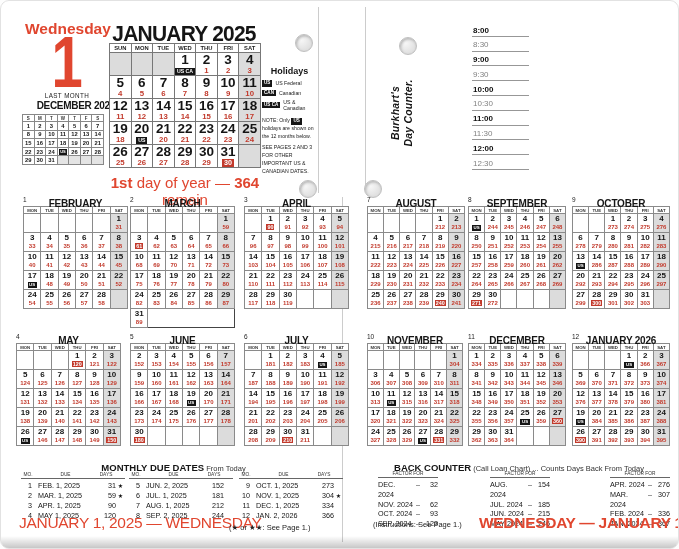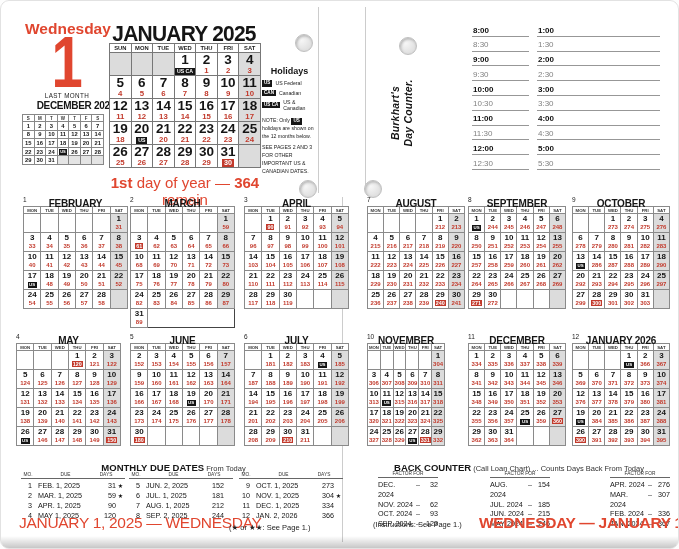--- a/index.html
+++ b/index.html
@@ -395,32 +395,20 @@
       <li class="hhr">8:30</li>
       <li class="hr">9:00</li>
       <li class="hhr">9:30</li>
       <li class="hr">10:00</li>
       <li class="hhr">10:30</li>
       <li class="hr">11:00</li>
       <li class="hhr">11:30</li>
       <li class="hr">12:00</li>
       <li class="hhr">12:30</li>
     </ul>
-  <ul class="sched sched-pm" id="sched-pm">
-      <li class="hr">1:00</li>
-      <li class="hhr">1:30</li>
-      <li class="hr">2:00</li>
-      <li class="hhr">2:30</li>
-      <li class="hr">3:00</li>
-      <li class="hhr">3:30</li>
-      <li class="hr">4:00</li>
-      <li class="hhr">4:30</li>
-      <li class="hr">5:00</li>
-      <li class="hhr">5:30</li>
-    </ul>
 
   <div id="minis">
       <div class="mini" style="left: 15px; top: 192px; width: 105px; margin-left: 7px;">
         <div class="mini-head"><span class="mini-num">1</span><span class="mini-name">FEBRUARY</span></div>
         <table class="mini-tbl">
           <tbody>
             <tr>
               <th>MON</th>
               <th>TUE</th>
               <th>WED</th>
@@ -1614,21 +1602,21 @@
               </td>
               <td class="">
                 <div class="md">31</div>
                 <div class="mc">303</div>
               </td>
               <td class="sat"></td>
             </tr>
           </tbody>
         </table>
       </div>
-      <div class="mini" style="left: 366px; top: 329px; width: 78px;">
+      <div class="mini" style="left: 366px; top: 329px; width: 96px;">
         <div class="mini-head"><span class="mini-num">10</span><span class="mini-name">NOVEMBER</span></div>
         <table class="mini-tbl">
           <tbody>
             <tr>
               <th>MON</th>
               <th>TUE</th>
               <th>WED</th>
               <th>THU</th>
               <th>FRI</th>
               <th>SAT</th>

